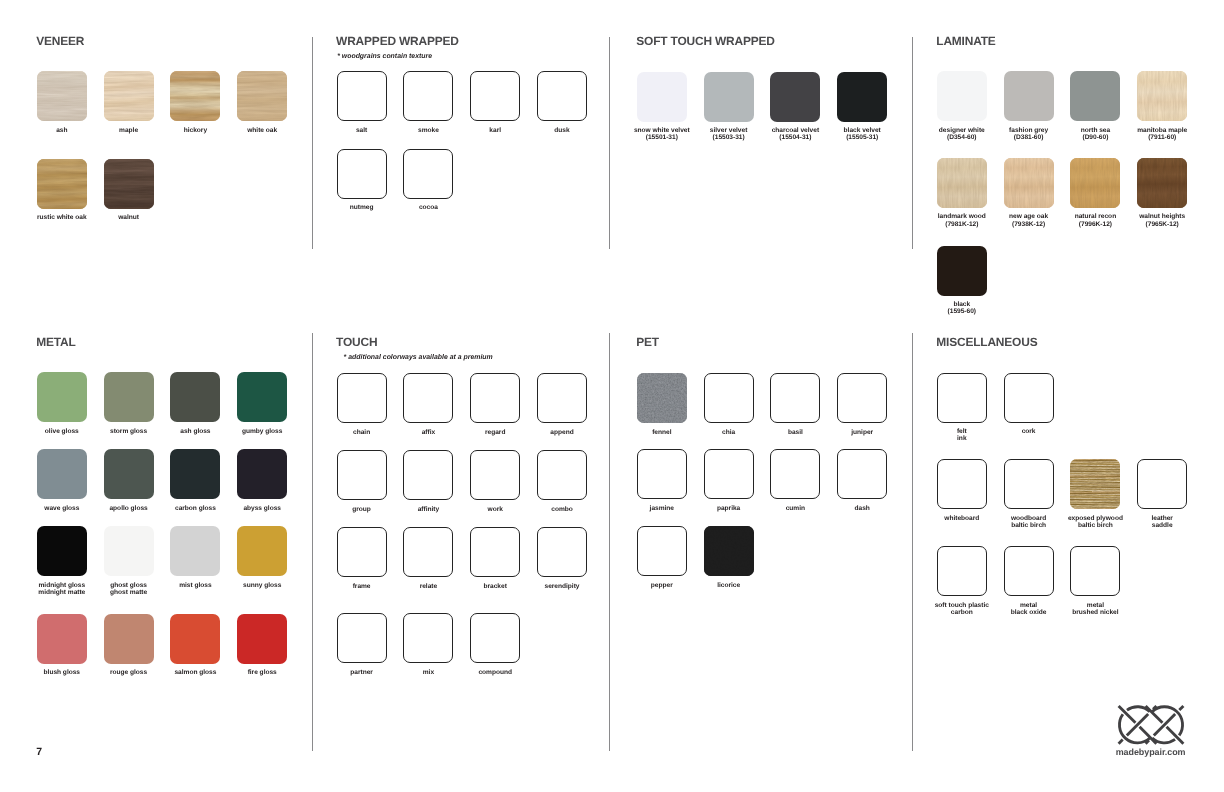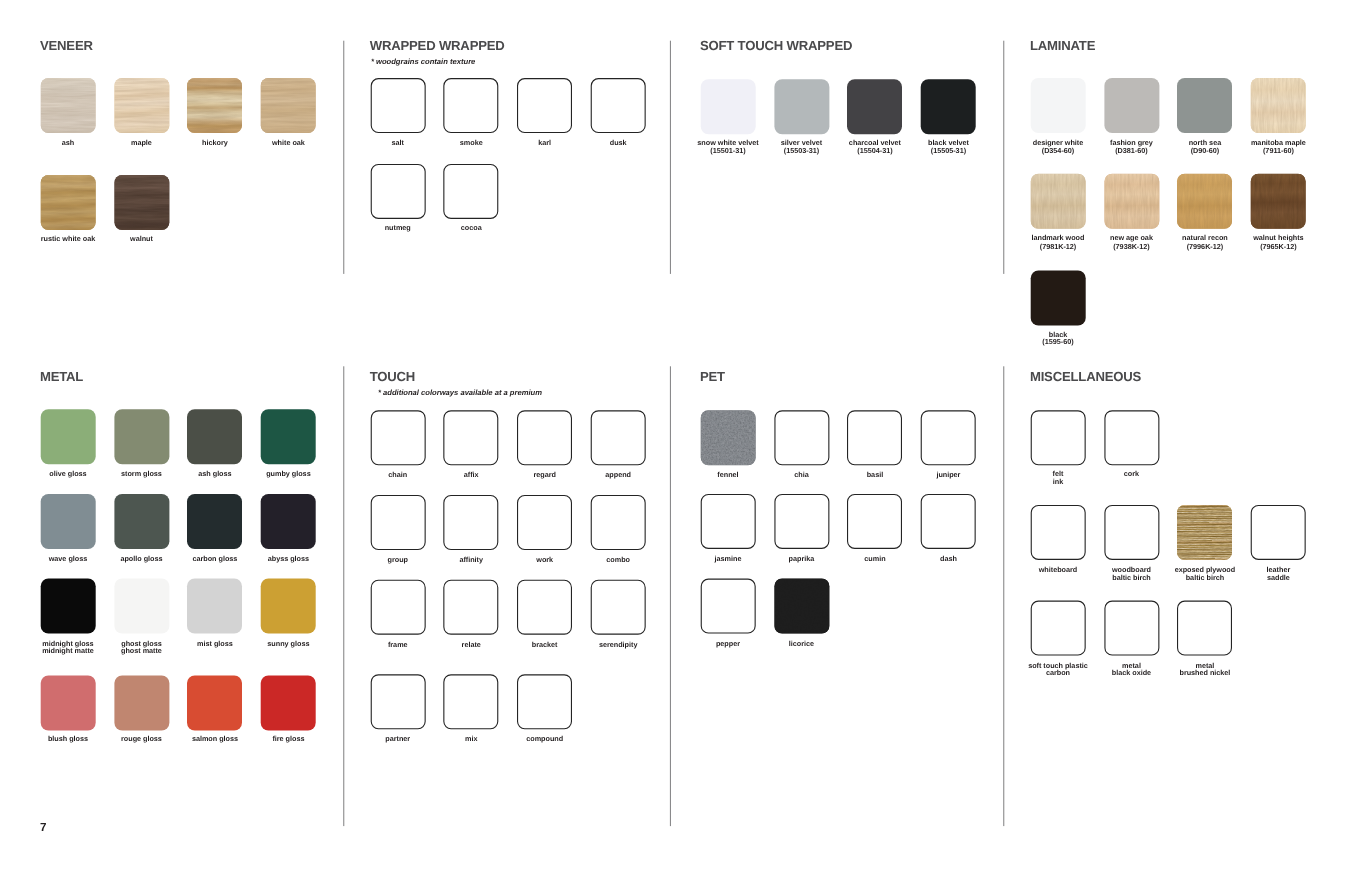--- a/index.html
+++ b/index.html
@@ -740,13 +740,34 @@
   </div>
   <div class="cell" style="left:1070.4px;top:546.0px">
     <div class="sw outline" style="background:#ffffff">
     </div>
     <div class="lbl">
       <div>metal</div>
       <div>brushed nickel</div>
     </div>
   </div>
   <div id="pageno">7</div>
+  <div id="logo">
+    <svg width="78" height="48" viewBox="0 0 78 48">
+     <g fill="none" stroke="#414042" stroke-width="2.85" stroke-linecap="butt">
+      <path d="M 6.60 4.90 L 23.45 21.75"></path>
+      <path d="M 27.55 25.85 L 44.40 42.70"></path>
+      <path d="M 44.40 4.90 L 41.05 8.25"></path>
+      <path d="M 36.21 13.09 L 14.79 34.51"></path>
+      <path d="M 10.69 38.61 L 6.60 42.70"></path>
+      <path d="M 33.60 4.90 L 50.45 21.75"></path>
+      <path d="M 54.55 25.85 L 71.40 42.70"></path>
+      <path d="M 71.40 4.90 L 67.31 8.99"></path>
+      <path d="M 63.21 13.09 L 41.79 34.51"></path>
+      <path d="M 36.95 39.35 L 33.60 42.70"></path>
+      <path d="M 37.81 37.00 A 18.05 18.05 0 0 1 10.86 13.24"></path>
+      <path d="M 14.94 9.16 A 18.05 18.05 0 0 1 37.81 10.60"></path>
+      <path d="M 40.19 10.60 A 18.05 18.05 0 0 1 67.14 34.36"></path>
+      <path d="M 63.06 38.44 A 18.05 18.05 0 0 1 40.19 37.00"></path>
+     </g>
+    </svg>
+    <div class="wordmark">madebypair.com</div>
+  </div>
 </div>
 
 </body></html>

